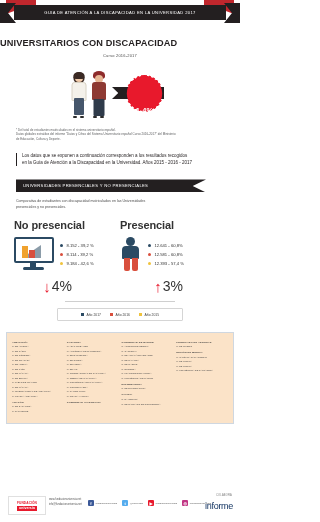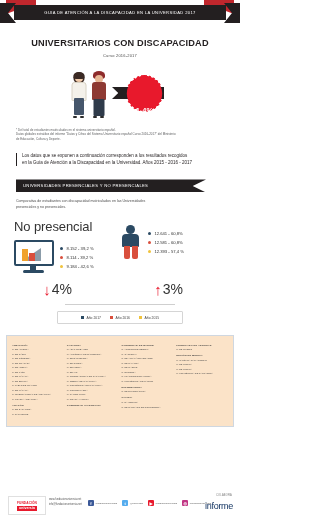--- a/index.html
+++ b/index.html
@@ -20,21 +20,21 @@
   .ribbon-bar{
     position:absolute;top:5px;left:14px;right:14px;height:15px;background:#231f20;
     display:flex;align-items:center;justify-content:center;
   }
   .ribbon-text{
     font-size:4.1px;letter-spacing:.35px;color:#ffffff;white-space:nowrap;
     font-weight:500;
   }
   
   .hero-title{
-    text-align:center;font-size:9.2px;font-weight:bold;line-height:12px;
+    font-size:9.2px;font-weight:bold;line-height:12px;
     letter-spacing:.15px;margin-top:11px;color:#231f20;
   }
   .hero-sub{text-align:center;font-size:4px;color:#4d4d4d;margin-top:4px;letter-spacing:.2px;}
   .hero-row{
     display:flex;align-items:center;justify-content:center;gap:5px;
     margin-top:9px;height:52px;
   }
   .big-number{font-size:15px;font-weight:bold;letter-spacing:-.2px;color:#231f20;}
   .people{display:flex;align-items:flex-end;gap:3px;height:50px;}
   .person{position:relative;width:17px;height:48px;}
@@ -83,21 +83,21 @@
     clip-path:polygon(0 0,100% 0,93% 50%,100% 100%,0 100%);
   }
   .sec-text{
     position:absolute;top:0;left:7px;height:13px;display:flex;align-items:center;
     font-size:4.2px;color:#ffffff;letter-spacing:.3px;font-weight:500;
   }
   .sec-desc{margin:7px 16px 0 16px;font-size:3.6px;line-height:5.4px;color:#4d4d4d;}
   
   .cmp{display:flex;margin-top:9px;padding:0 14px;}
   .cmp-col{flex:1;}
-  .cmp-head{font-size:13px;color:#333333;font-weight:400;letter-spacing:-.1px;}
+  .cmp-head{font-size:11px;color:#333333;font-weight:700;letter-spacing:-.1px;}
   .cmp-body{display:flex;align-items:center;gap:6px;margin-top:6px;}
   
   .monitor{width:40px;height:34px;position:relative;flex:none;}
   .mon-screen{
     position:absolute;top:0;left:0;width:40px;height:26px;
     border:2.4px solid #2b4a63;border-radius:2px;box-sizing:border-box;background:#fff;
   }
   .mon-stand{position:absolute;top:26px;left:16px;width:6px;height:4px;background:#2b4a63;}
   .mon-base{position:absolute;top:30px;left:9px;width:21px;height:3px;background:#2b4a63;border-radius:2px;}
   .bar-a{position:absolute;top:9px;left:8px;width:6px;height:12px;background:#f0a22e;}
@@ -247,20 +247,21 @@
         </div>
         <div class="val-row">
           <span class="dot" style="background:#f0c33c"></span>
           <span>9.184 - 42,6 %</span>
         </div>
       </div>
     </div>
   </div>
 
   <div class="cmp-col">
+    <div class="cmp-head">Presencial</div>
     <div class="cmp-body">
       <div class="picon">
         <div class="pi-head"></div>
         <div class="pi-torso"></div>
         <div class="pi-legL"></div>
         <div class="pi-legR"></div>
       </div>
       <div class="vals">
         <div class="val-row">
           <span class="dot" style="background:#2b4a63"></span>

